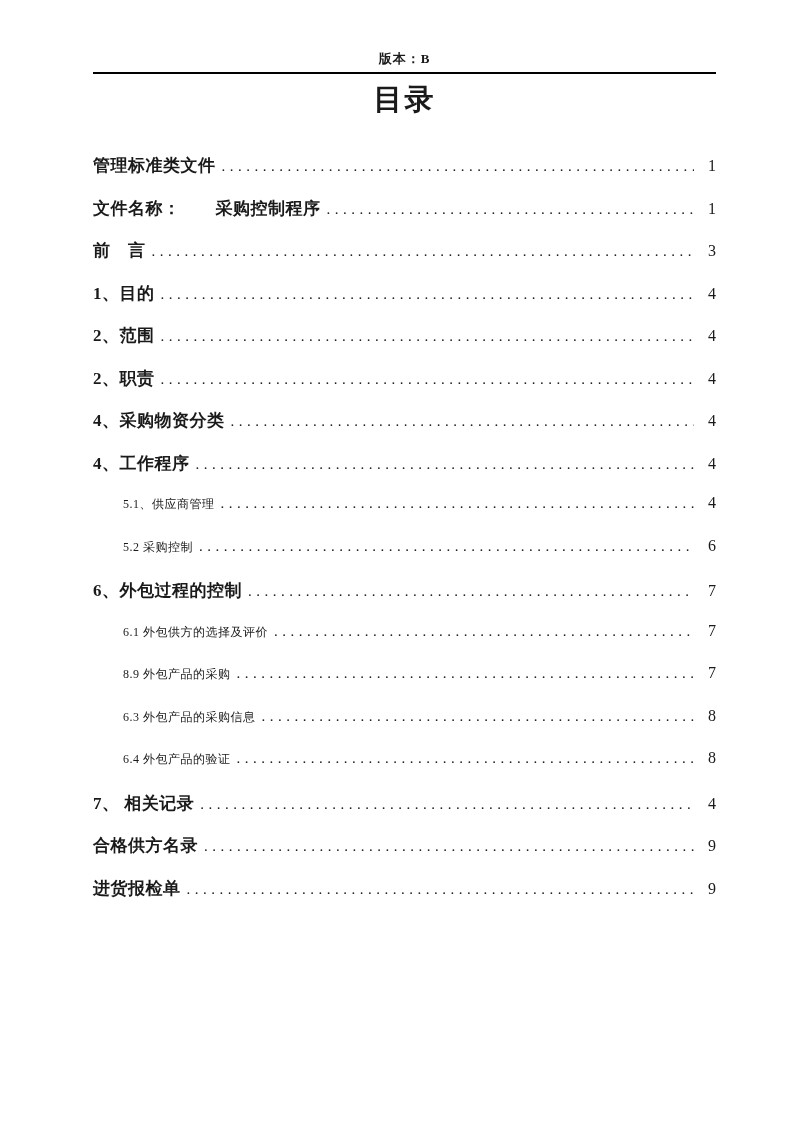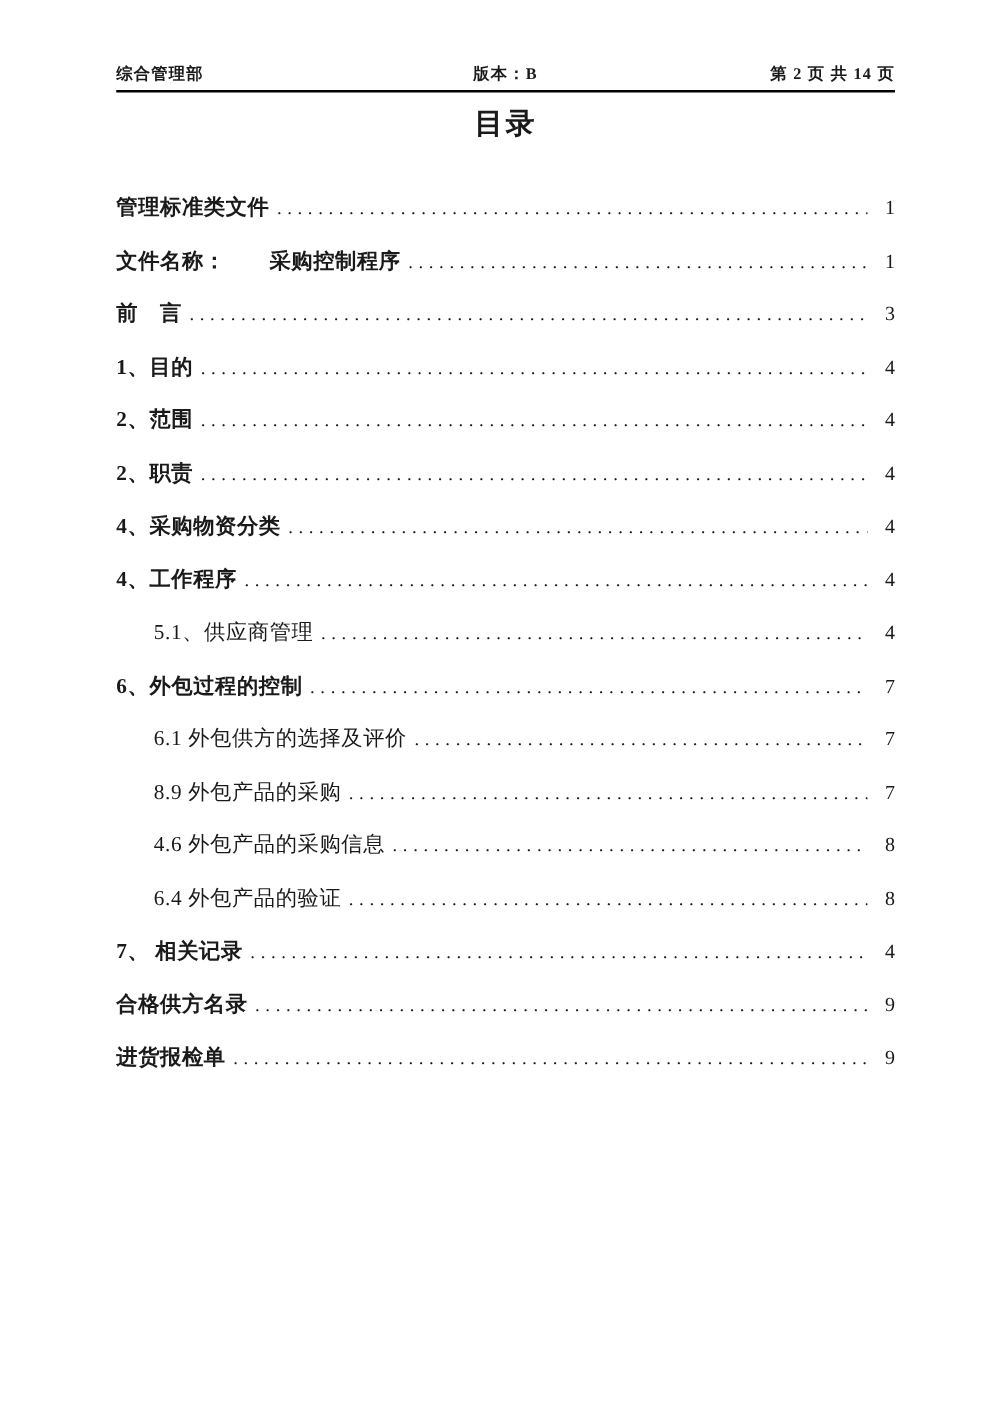--- a/index.html
+++ b/index.html
@@ -30,21 +30,21 @@
     font-size: 13px;
     font-weight: bold;
     letter-spacing: 1px;
   }
   .header .h-left   { flex: 1; text-align: left; }
   .header .h-center { flex: 1; text-align: center; }
   .header .h-right  { flex: 1; text-align: right; white-space: nowrap; }
   
   .doc-title {
     margin: 10px 0 0 0;
-    font-size: 23px;
+    font-size: 29px;
     line-height: 30px;
     font-weight: bold;
     text-align: center;
     letter-spacing: 2px;
   }
   
   .toc {
     margin-top: 26px;
   }
   .toc-row {
@@ -57,21 +57,21 @@
     cursor: pointer;
   }
   .toc-row.lvl1 { padding-left: 30px; }
   .toc-label {
     font-size: 17px;
     font-weight: bold;
     letter-spacing: 0.5px;
     text-align: center;
   }
   .toc-row.lvl1 .toc-label {
-    font-size: 17px;
+    font-size: 12px;
     font-weight: normal;
   }
   .toc-dots {
     flex: 1;
     overflow: hidden;
     margin: 0 2px 0 6px;
     font-size: 15px;
     letter-spacing: 4.5px;
     font-weight: normal;
   }
@@ -84,23 +84,21 @@
     font-size: 16px;
     font-weight: normal;
   }
 </style>
 </head>
 <body>
 
 <div class="page">
 
   <div class="header">
-    <span class="h-left">综合管理部</span>
     <span class="h-center">版本：B</span>
-    <span class="h-right">第 2 页 共 14 页</span>
   </div>
 
   <h1 class="doc-title">目录</h1>
 
   <div class="toc" id="toc">
       <div class="toc-row lvl0">
       <span class="toc-label">管理标准类文件</span>
       <span class="toc-dots"></span>
       <span class="toc-page">1</span>
     </div>
@@ -137,37 +135,42 @@
       <div class="toc-row lvl0">
       <span class="toc-label">4、工作程序</span>
       <span class="toc-dots"></span>
       <span class="toc-page">4</span>
     </div>
       <div class="toc-row lvl1">
       <span class="toc-label">5.1、供应商管理</span>
       <span class="toc-dots"></span>
       <span class="toc-page">4</span>
     </div>
+      <div class="toc-row lvl1">
+      <span class="toc-label">5.2 采购控制</span>
+      <span class="toc-dots"></span>
+      <span class="toc-page">6</span>
+    </div>
       <div class="toc-row lvl0">
       <span class="toc-label">6、外包过程的控制</span>
       <span class="toc-dots"></span>
       <span class="toc-page">7</span>
     </div>
       <div class="toc-row lvl1">
       <span class="toc-label">6.1 外包供方的选择及评价</span>
       <span class="toc-dots"></span>
       <span class="toc-page">7</span>
     </div>
       <div class="toc-row lvl1">
       <span class="toc-label">8.9 外包产品的采购</span>
       <span class="toc-dots"></span>
       <span class="toc-page">7</span>
     </div>
       <div class="toc-row lvl1">
-      <span class="toc-label">4.6 外包产品的采购信息</span>
+      <span class="toc-label">6.3 外包产品的采购信息</span>
       <span class="toc-dots"></span>
       <span class="toc-page">8</span>
     </div>
       <div class="toc-row lvl1">
       <span class="toc-label">6.4 外包产品的验证</span>
       <span class="toc-dots"></span>
       <span class="toc-page">8</span>
     </div>
       <div class="toc-row lvl0">
       <span class="toc-label">7、 相关记录</span>

